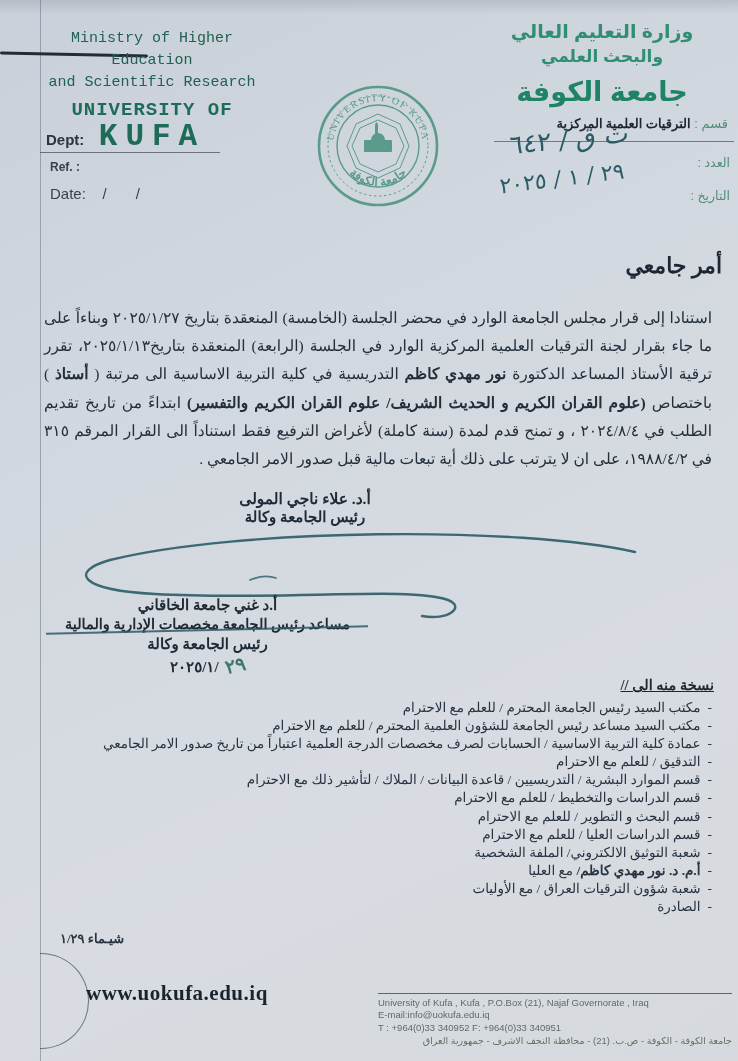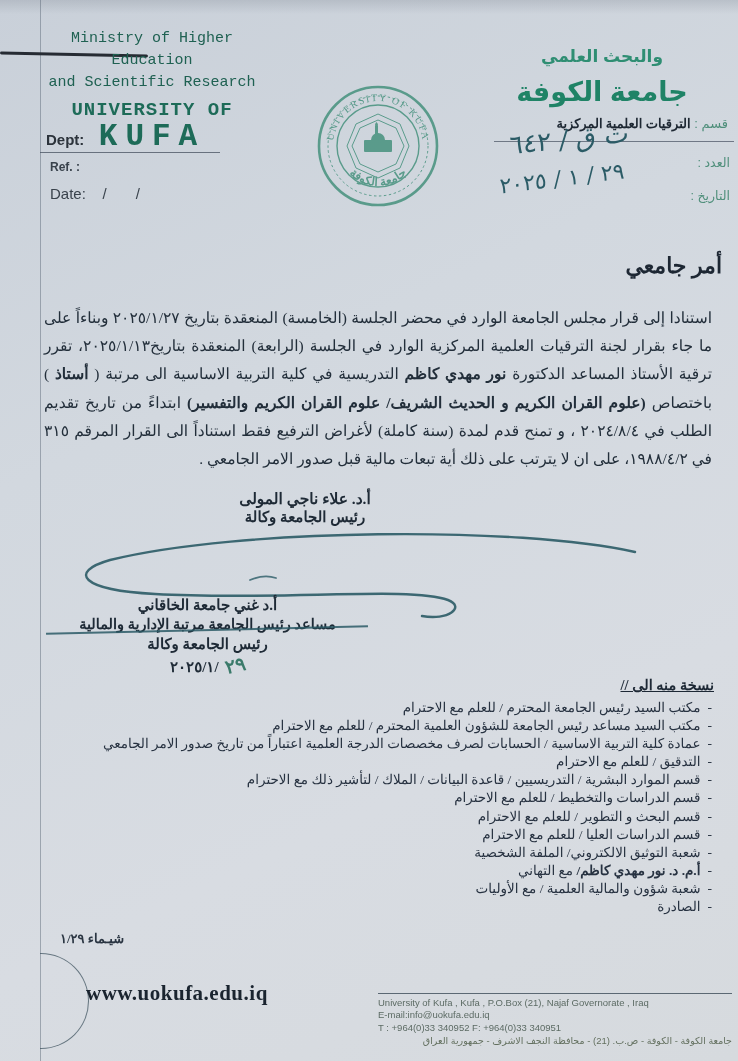--- a/index.html
+++ b/index.html
@@ -82,20 +82,21 @@
     <div class="m1">Ministry of Higher Education</div>
     <div class="m2">and Scientific Research</div>
     <div class="u1">UNIVERSITY OF</div>
     <div class="u2">KUFA</div>
   </div>
   <div class="abs dept">Dept:</div>
   <div class="abs dept-line"></div>
   <div class="abs ref">Ref. :</div>
   <div class="abs dateL">Date:    /       /</div>
 
+  <div class="abs hr-ar ar-m1">وزارة التعليم العالي</div>
   <div class="abs hr-ar ar-m2">والبحث العلمي</div>
   <div class="abs hr-ar ar-u">جامعة الكوفة</div>
   <div class="abs sec-row">
     <span class="lbl">قسم :</span>
     <span class="val">الترقيات العلمية المركزية</span>
   </div>
   <div class="abs hdr-divider"></div>
   <div class="abs num-lbl">العدد :</div>
   <div class="abs date-lbl">التاريخ :</div>
   <div class="abs hand hand-num">ت ق / ٦٤٢</div>
@@ -135,41 +136,41 @@
     <div class="tl">رئيس الجامعة وكالة</div>
   </div>
 
   <svg class="flourish abs" viewBox="0 0 610 110">
     <path d="M 585 28 C 470 2, 190 4, 60 36 C 18 48, 30 66, 105 70 C 230 77, 360 62, 398 76 C 416 83, 398 97, 372 92" fill="none" stroke="#2b5b66" stroke-width="2.4" stroke-linecap="round" opacity="0.9"></path>
     <path d="M 200 56 q 14 -6 26 -2" fill="none" stroke="#2b5b66" stroke-width="1.8" stroke-linecap="round" opacity="0.8"></path>
   </svg>
 
   <div class="abs sig2">
     <div class="nm">أ.د غني جامعة الخاقاني</div>
-    <div class="struck">مساعد رئيس الجامعة مرتبة الإدارية والمالية</div>
+    <div class="struck">مساعد رئيس الجامعة مخصصات الإدارية والمالية</div>
     <div class="tl">رئيس الجامعة وكالة</div>
     <div class="dt">
       <span>٢٠٢٥/١/</span><span class="hday">٢٩</span>
     </div>
   </div>
   <div class="abs strike-pen"></div>
 
   <div class="abs copies-h">نسخة منه الى //</div>
   <ul class="abs copies">
     <li><span class="dash">-</span><span class="b"></span><span>مكتب السيد رئيس الجامعة المحترم / للعلم مع الاحترام</span></li>
     <li><span class="dash">-</span><span class="b"></span><span>مكتب السيد مساعد رئيس الجامعة  للشؤون  العلمية المحترم / للعلم مع الاحترام</span></li>
     <li><span class="dash">-</span><span class="b"></span><span>عمادة كلية التربية الاساسية / الحسابات لصرف مخصصات الدرجة العلمية اعتباراً من تاريخ صدور الامر الجامعي</span></li>
     <li><span class="dash">-</span><span class="b"></span><span>التدقيق / للعلم مع الاحترام</span></li>
     <li><span class="dash">-</span><span class="b"></span><span>قسم الموارد البشرية / التدريسيين / قاعدة البيانات / الملاك / لتأشير ذلك مع الاحترام</span></li>
     <li><span class="dash">-</span><span class="b"></span><span>قسم الدراسات والتخطيط / للعلم مع الاحترام</span></li>
     <li><span class="dash">-</span><span class="b"></span><span>قسم البحث و التطوير / للعلم مع الاحترام</span></li>
     <li><span class="dash">-</span><span class="b"></span><span>قسم الدراسات العليا / للعلم مع الاحترام</span></li>
     <li><span class="dash">-</span><span class="b"></span><span>شعبة التوثيق الالكتروني/ الملفة الشخصية</span></li>
-    <li><span class="dash">-</span><span class="b">أ.م. د. نور مهدي كاظم/</span><span> مع التهاني</span></li>
-    <li><span class="dash">-</span><span class="b"></span><span>شعبة شؤون والمالية العلمية / مع الأوليات</span></li>
+    <li><span class="dash">-</span><span class="b">أ.م. د. نور مهدي كاظم/</span><span> مع العليا</span></li>
+    <li><span class="dash">-</span><span class="b"></span><span>شعبة شؤون الترقيات العراق / مع الأوليات</span></li>
     <li><span class="dash">-</span><span class="b"></span><span>الصادرة</span></li>
   </ul>
 
   <div class="abs clerk">شيـماء ١/٢٩</div>
   <div class="abs site">www.uokufa.edu.iq</div>
   <div class="abs footer">
     <div>University of Kufa , Kufa , P.O.Box (21), Najaf Governorate , Iraq</div>
     <div>E-mail:info@uokufa.edu.iq</div>
     <div>T : +964(0)33 340952  F: +964(0)33 340951</div>
     <div class="ar">جامعة الكوفة - الكوفة - ص.ب. (21) - محافظة النجف الاشرف - جمهورية العراق</div>

